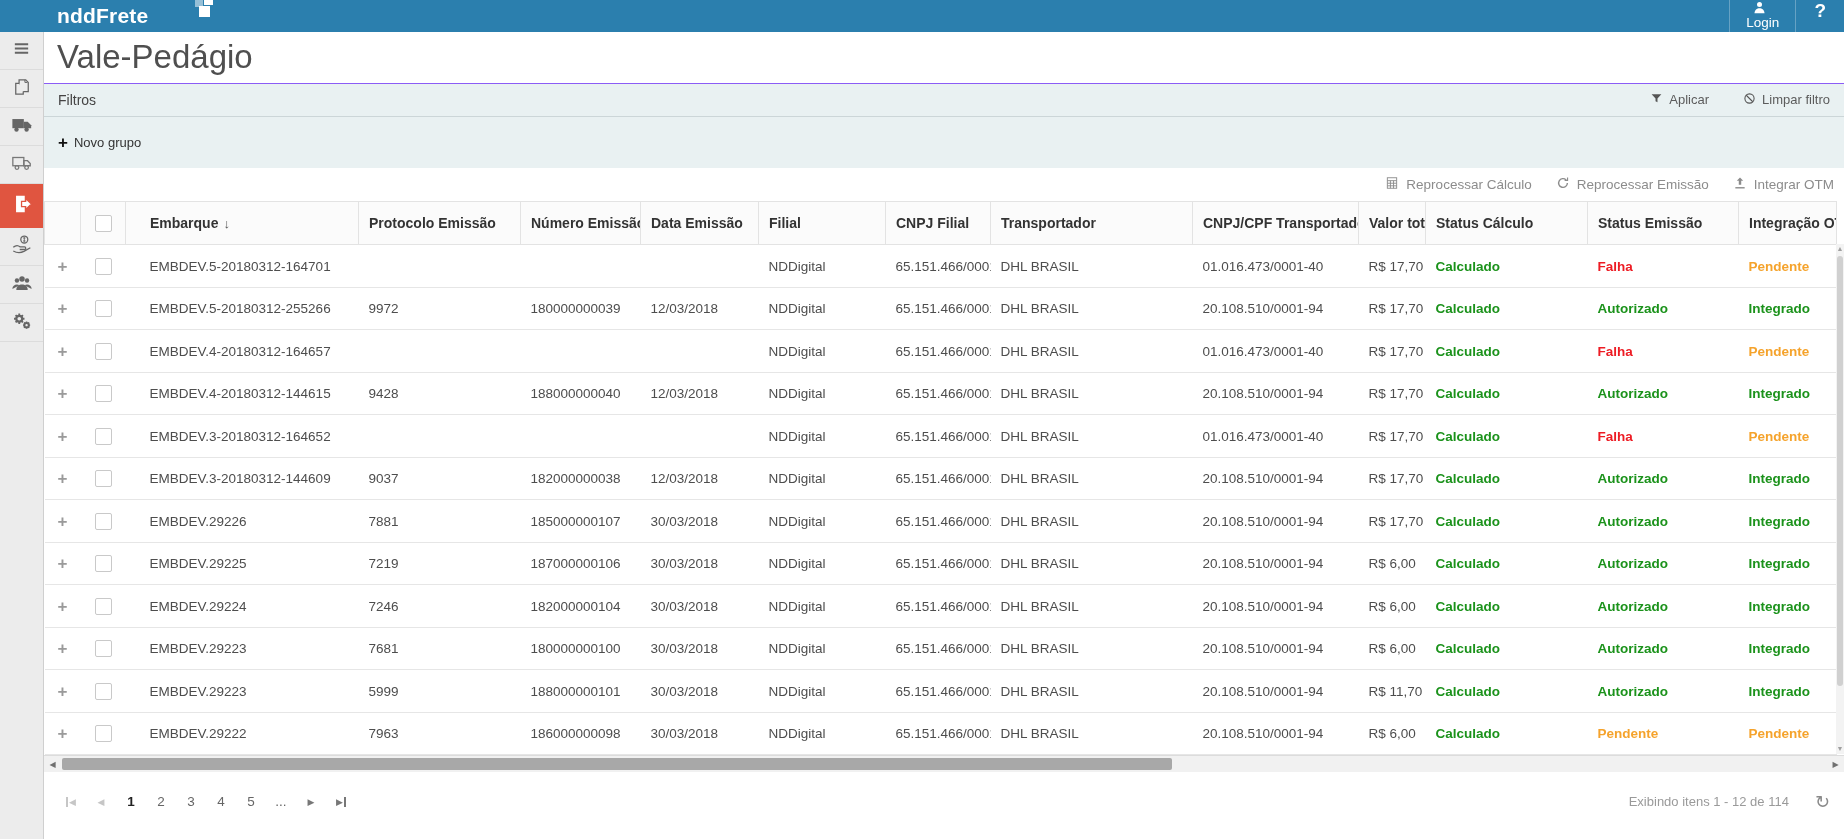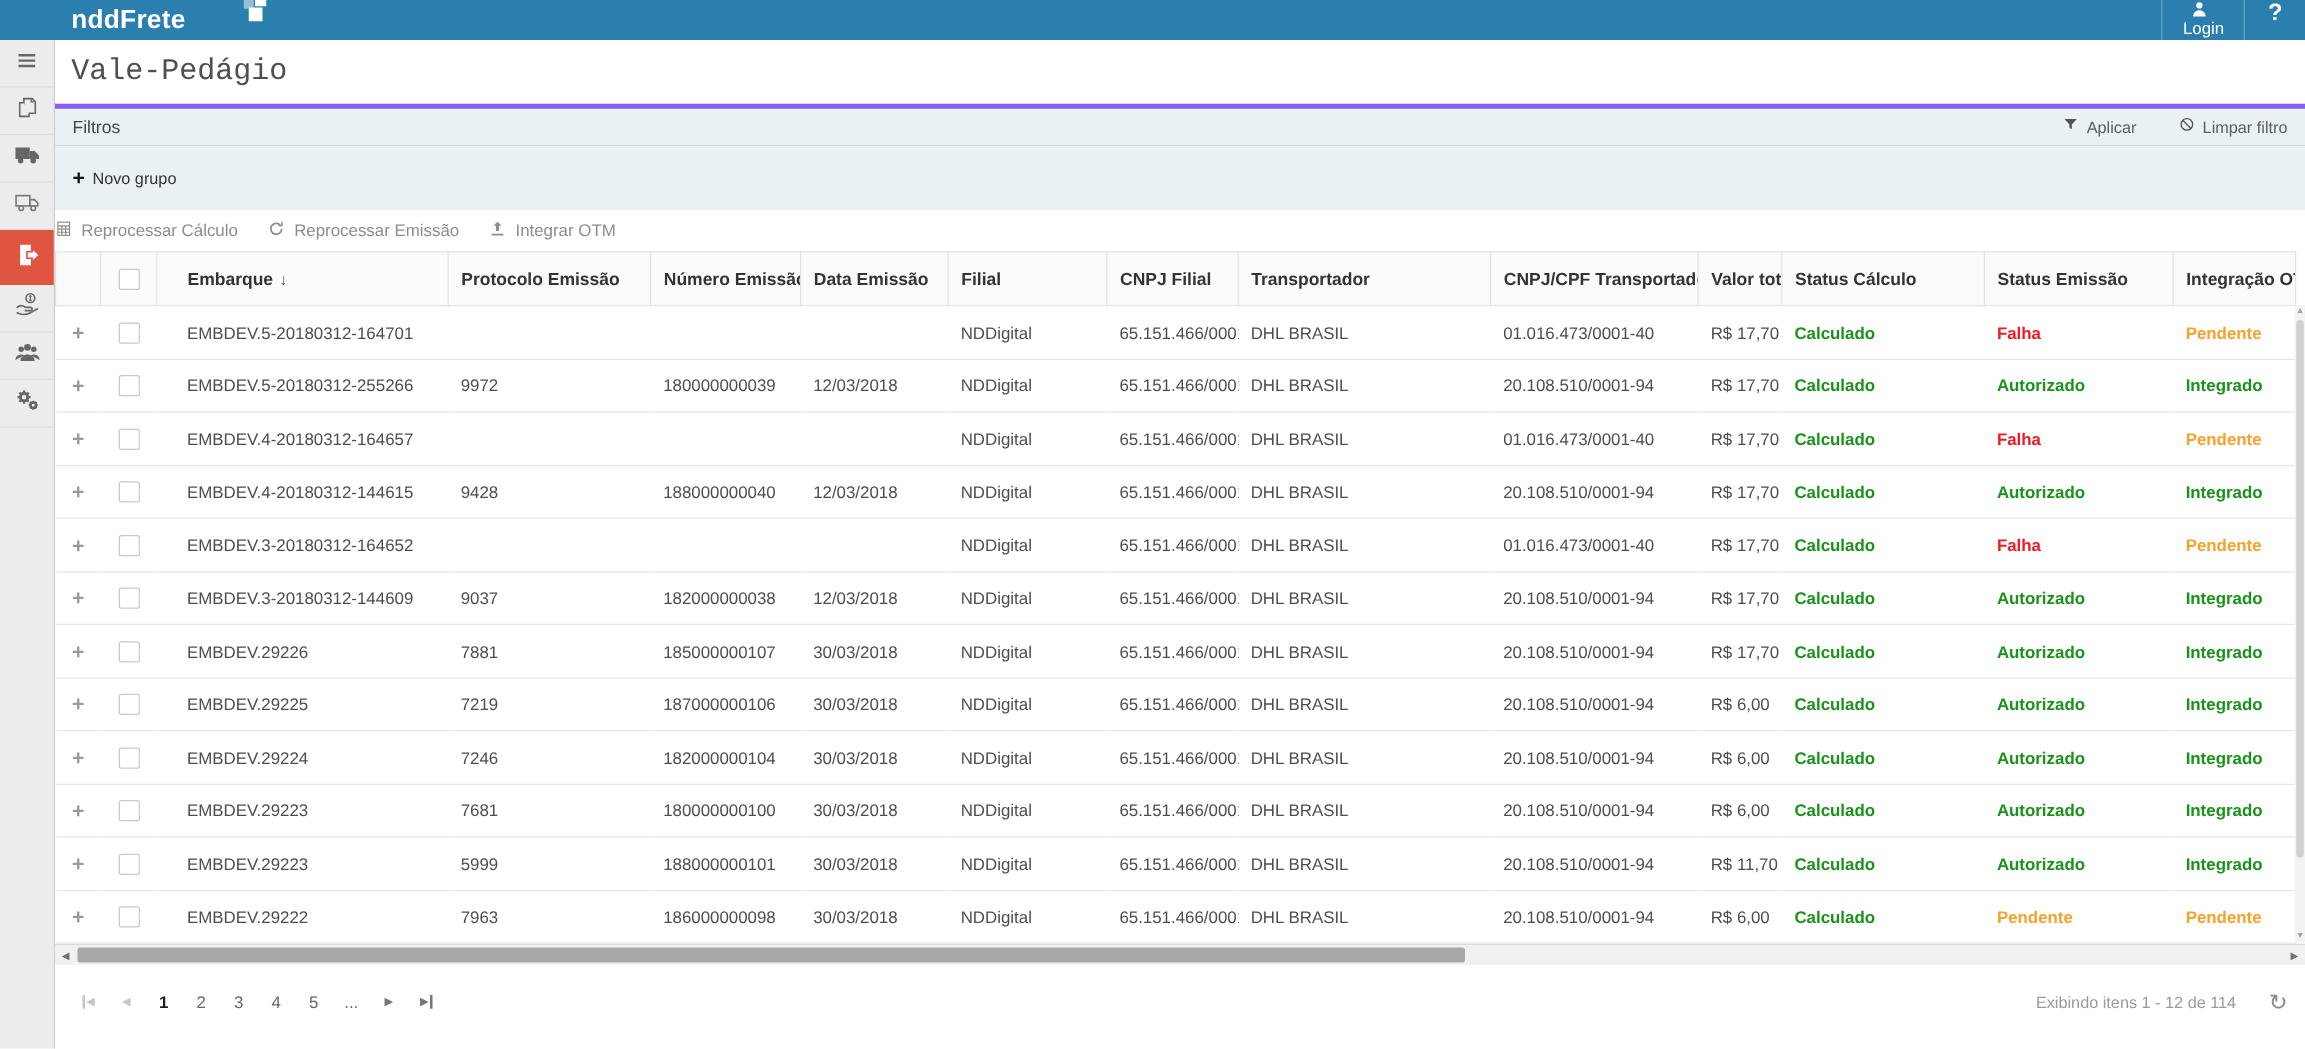--- a/index.html
+++ b/index.html
@@ -22,33 +22,33 @@
 
   
   .shell { display:flex; height:807px; }
   .sidebar { width:44px; background:#ececec; border-right:1px solid #cfcfcf; }
   .sb-item { height:38px; display:flex; align-items:center; justify-content:center; border-bottom:1px solid #dcdcdc; cursor:pointer; }
   .sb-item.active { background:var(--active-item,#e05540); height:44px; border-bottom:none; }
   .main { flex:1; display:flex; flex-direction:column; min-width:0; }
 
   
   .title-row { height:51px; display:flex; align-items:center; }
-  .page-title { margin-left:13px; font-size:24px; color:#4f4f4f;font-family:Liberation Mono, monospace; }
-
-  
-  .filters-head { height:34px; background:#e9f1f2; border-top:4px solid #8b5cf6; border-bottom:1px solid #ccd6d8; display:flex; align-items:center; justify-content:space-between; padding:0 14px; }
+  .page-title { margin-left:13px; font-size:33px; color:#4f4f4f; }
+
+  
+  .filters-head { height:34px; background:#e9f1f2; border-top:1px solid #8b5cf6; border-bottom:1px solid #ccd6d8; display:flex; align-items:center; justify-content:space-between; padding:0 14px; }
   .filters-title { font-size:14px; color:#444; }
   .filters-actions { display:flex; gap:34px; }
   .flt-btn { display:flex; align-items:center; gap:6px; font-size:13px; color:#5c5c5c; cursor:pointer; }
   .filters-body { height:52px; background:#e9f1f2; display:flex; align-items:center; }
   .new-group { margin-left:14px; display:flex; align-items:center; gap:6px; font-size:13px; color:#333; cursor:pointer; }
   .plus-glyph { font-size:17px; font-weight:bold; color:#111; line-height:1; }
 
   
-  .grid-actions { height:33px; display:flex; align-items:center; justify-content:flex-start; gap:24px; padding-right:10px; }
+  .grid-actions { height:33px; display:flex; align-items:center; justify-content:flex-end; gap:24px; padding-right:10px; }
   .ga-btn { display:flex; align-items:center; gap:7px; font-size:13.5px; color:#8c8c8c; cursor:pointer; }
 
   
   .grid-wrap { position:relative; width:1800px; }
   table { border-collapse:collapse; table-layout:fixed; width:1792px; }
   th,td { white-space:nowrap; overflow:hidden; text-align:left; padding:0 10px; }
   thead th { height:43px; background:#fbfbfb; border:1px solid #e3e3e3; border-left:none; font-size:14px; color:#333; font-weight:bold; }
   thead th:first-child { border-left:1px solid #e3e3e3; }
   tbody td { height:42.5px; border-bottom:1px solid #e6e6e6; font-size:13.5px; color:#4d4d4d; }
   .col-embarque { padding-left:24px; }

